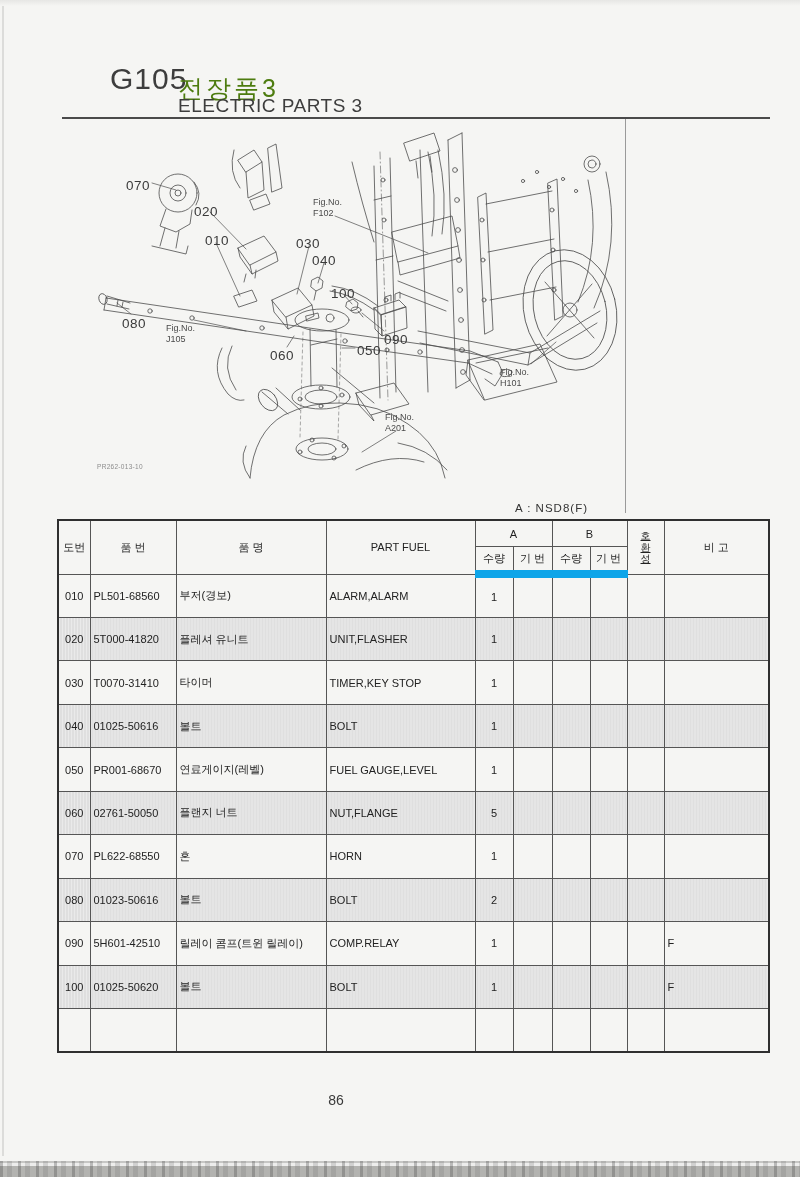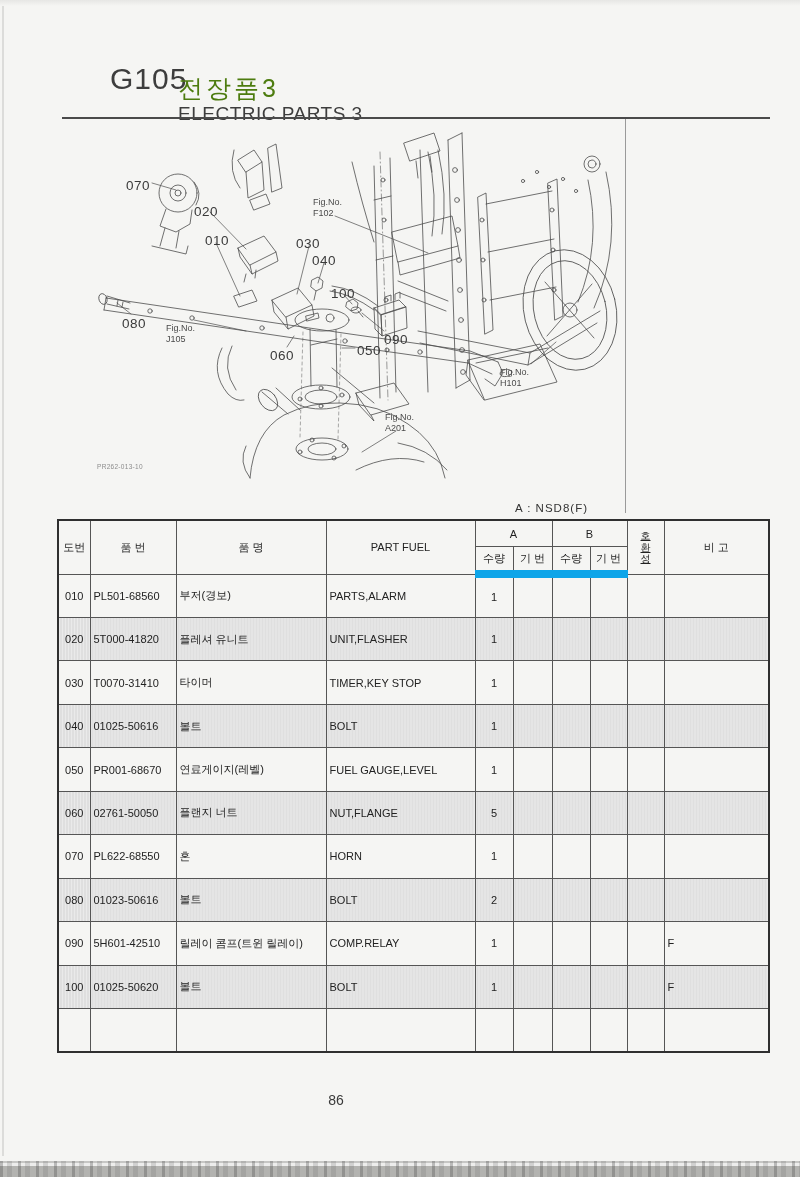--- a/index.html
+++ b/index.html
@@ -9,21 +9,21 @@
   .scan-left{position:absolute;left:2px;top:6px;width:2px;height:1150px;background:#dcdcda;}
   .scan-top{position:absolute;left:0;top:0;width:800px;height:6px;background:linear-gradient(#e6e6e4,#f5f5f3);}
   .scan-bottom{position:absolute;left:0;top:1161px;width:800px;height:16px;
     background:linear-gradient(180deg,#c6c6c4 0 2px,#ededec 2px 5px,#b3b3b0 5px 16px);}
   .scan-bottom:after{content:"";position:absolute;inset:0;
     background:repeating-linear-gradient(90deg,rgba(70,70,70,.30) 0 3px,transparent 3px 7px,rgba(110,110,110,.22) 7px 12px,transparent 12px 18px);}
   .speck{position:absolute;width:3px;height:2px;background:#8f8f8f;border-radius:50%;}
   
   .title-code{position:absolute;left:110px;top:62px;font-size:30px;letter-spacing:1px;color:#3d3d3d;}
   .title-ko{position:absolute;left:178px;top:72px;font-size:25px;letter-spacing:3px;color:#4d7c0f;}
-  .title-en{position:absolute;left:178px;top:95px;font-size:19px;letter-spacing:0.5px;color:#3d3d3d;margin-top:8px;}
+  .title-en{position:absolute;left:178px;top:95px;font-size:19px;letter-spacing:0.5px;color:#3d3d3d;}
   .title-rule{position:absolute;left:62px;top:117px;width:708px;height:2px;background:#4a4a4a;}
   .v-divider{position:absolute;left:625px;top:119px;width:1px;height:394px;background:#9a9a9a;}
   
   .diagram{position:absolute;left:70px;top:130px;width:560px;height:370px;}
   .diagram svg{position:absolute;left:0;top:0;}
   .callout{position:absolute;font-size:13.5px;color:#3a3a3a;letter-spacing:0.5px;}
   .figref{position:absolute;font-size:9px;line-height:1.25;color:#4a4a4a;}
   .drawcode{position:absolute;font-size:6.5px;color:#8c8c8c;letter-spacing:0.3px;}
   
   .variant-note{position:absolute;left:515px;top:502px;font-size:11.5px;color:#333;letter-spacing:1px;}
@@ -305,21 +305,21 @@
         <th>기 번</th>
         <th>수량</th>
         <th>기 번</th>
       </tr>
     </thead>
     <tbody>
         <tr>
           <td class="c-no">010</td>
           <td class="c-part_no">PL501-68560</td>
           <td class="c-name_ko">부저(경보)</td>
-          <td class="c-part_name">PARTS,ALARM</td>
+          <td class="c-part_name">ALARM,ALARM</td>
           <td class="c-qty_a">1</td>
           <td class="c-ser_a"></td>
           <td class="c-qty_b"></td>
           <td class="c-ser_b"></td>
           <td class="c-compat"></td>
           <td class="c-remark"></td>
         </tr>
         <tr>
           <td class="c-no">020</td>
           <td class="c-part_no">5T000-41820</td>

